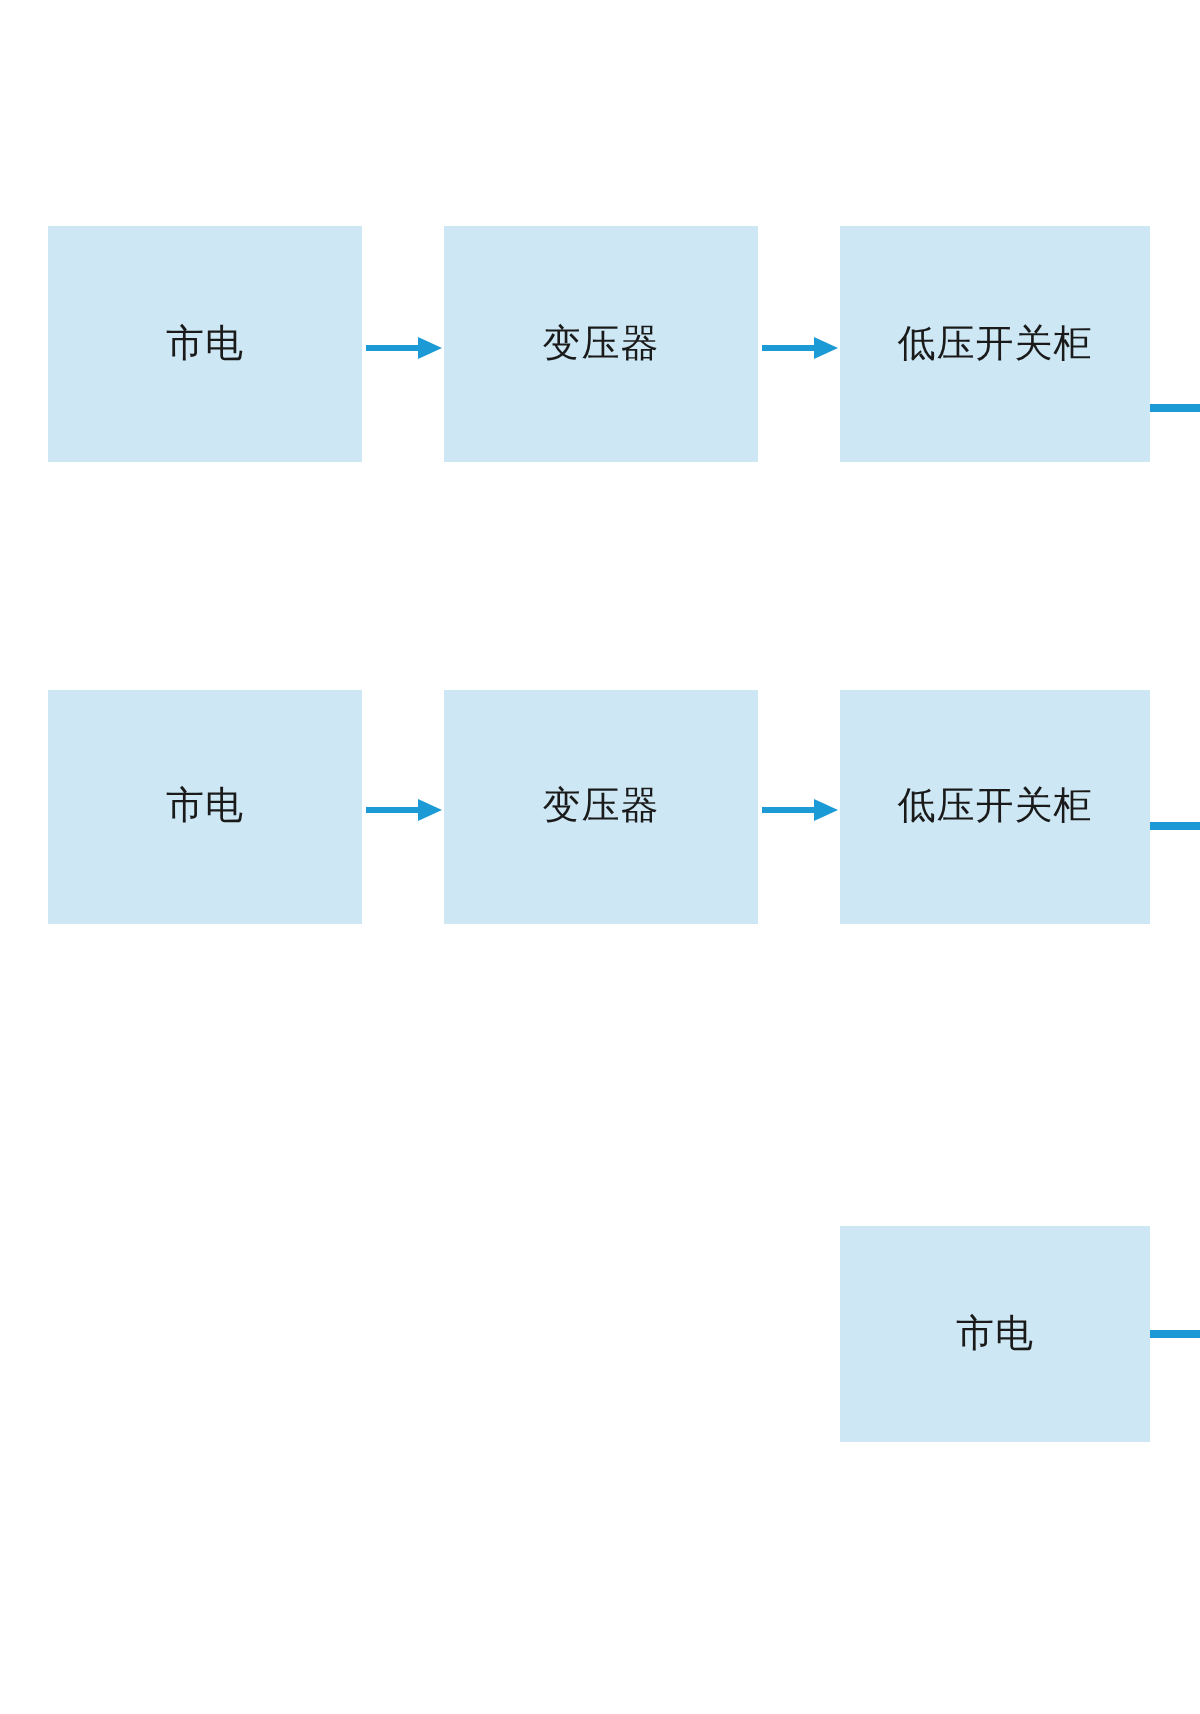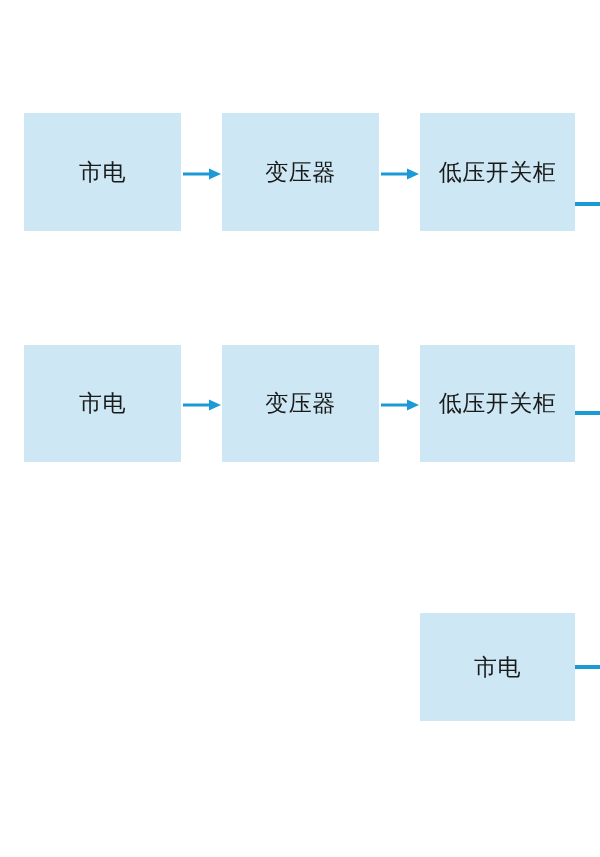--- a/index.html
+++ b/index.html
@@ -19,21 +19,21 @@
   }
   .node-box {
     position: absolute;
     box-sizing: border-box;
     background: #cde8f4;
     display: flex;
     align-items: center;
     justify-content: center;
   }
   .node-label {
-    font-size: 23px;
+    font-size: 19px;
     line-height: 1;
     color: #1a1a1a;
     letter-spacing: 0.5px;
     white-space: nowrap;
     font-family: "DejaVu Sans", "Liberation Sans", sans-serif;
   }
   .arrow-connector {
     position: absolute;
     display: block;
   }

